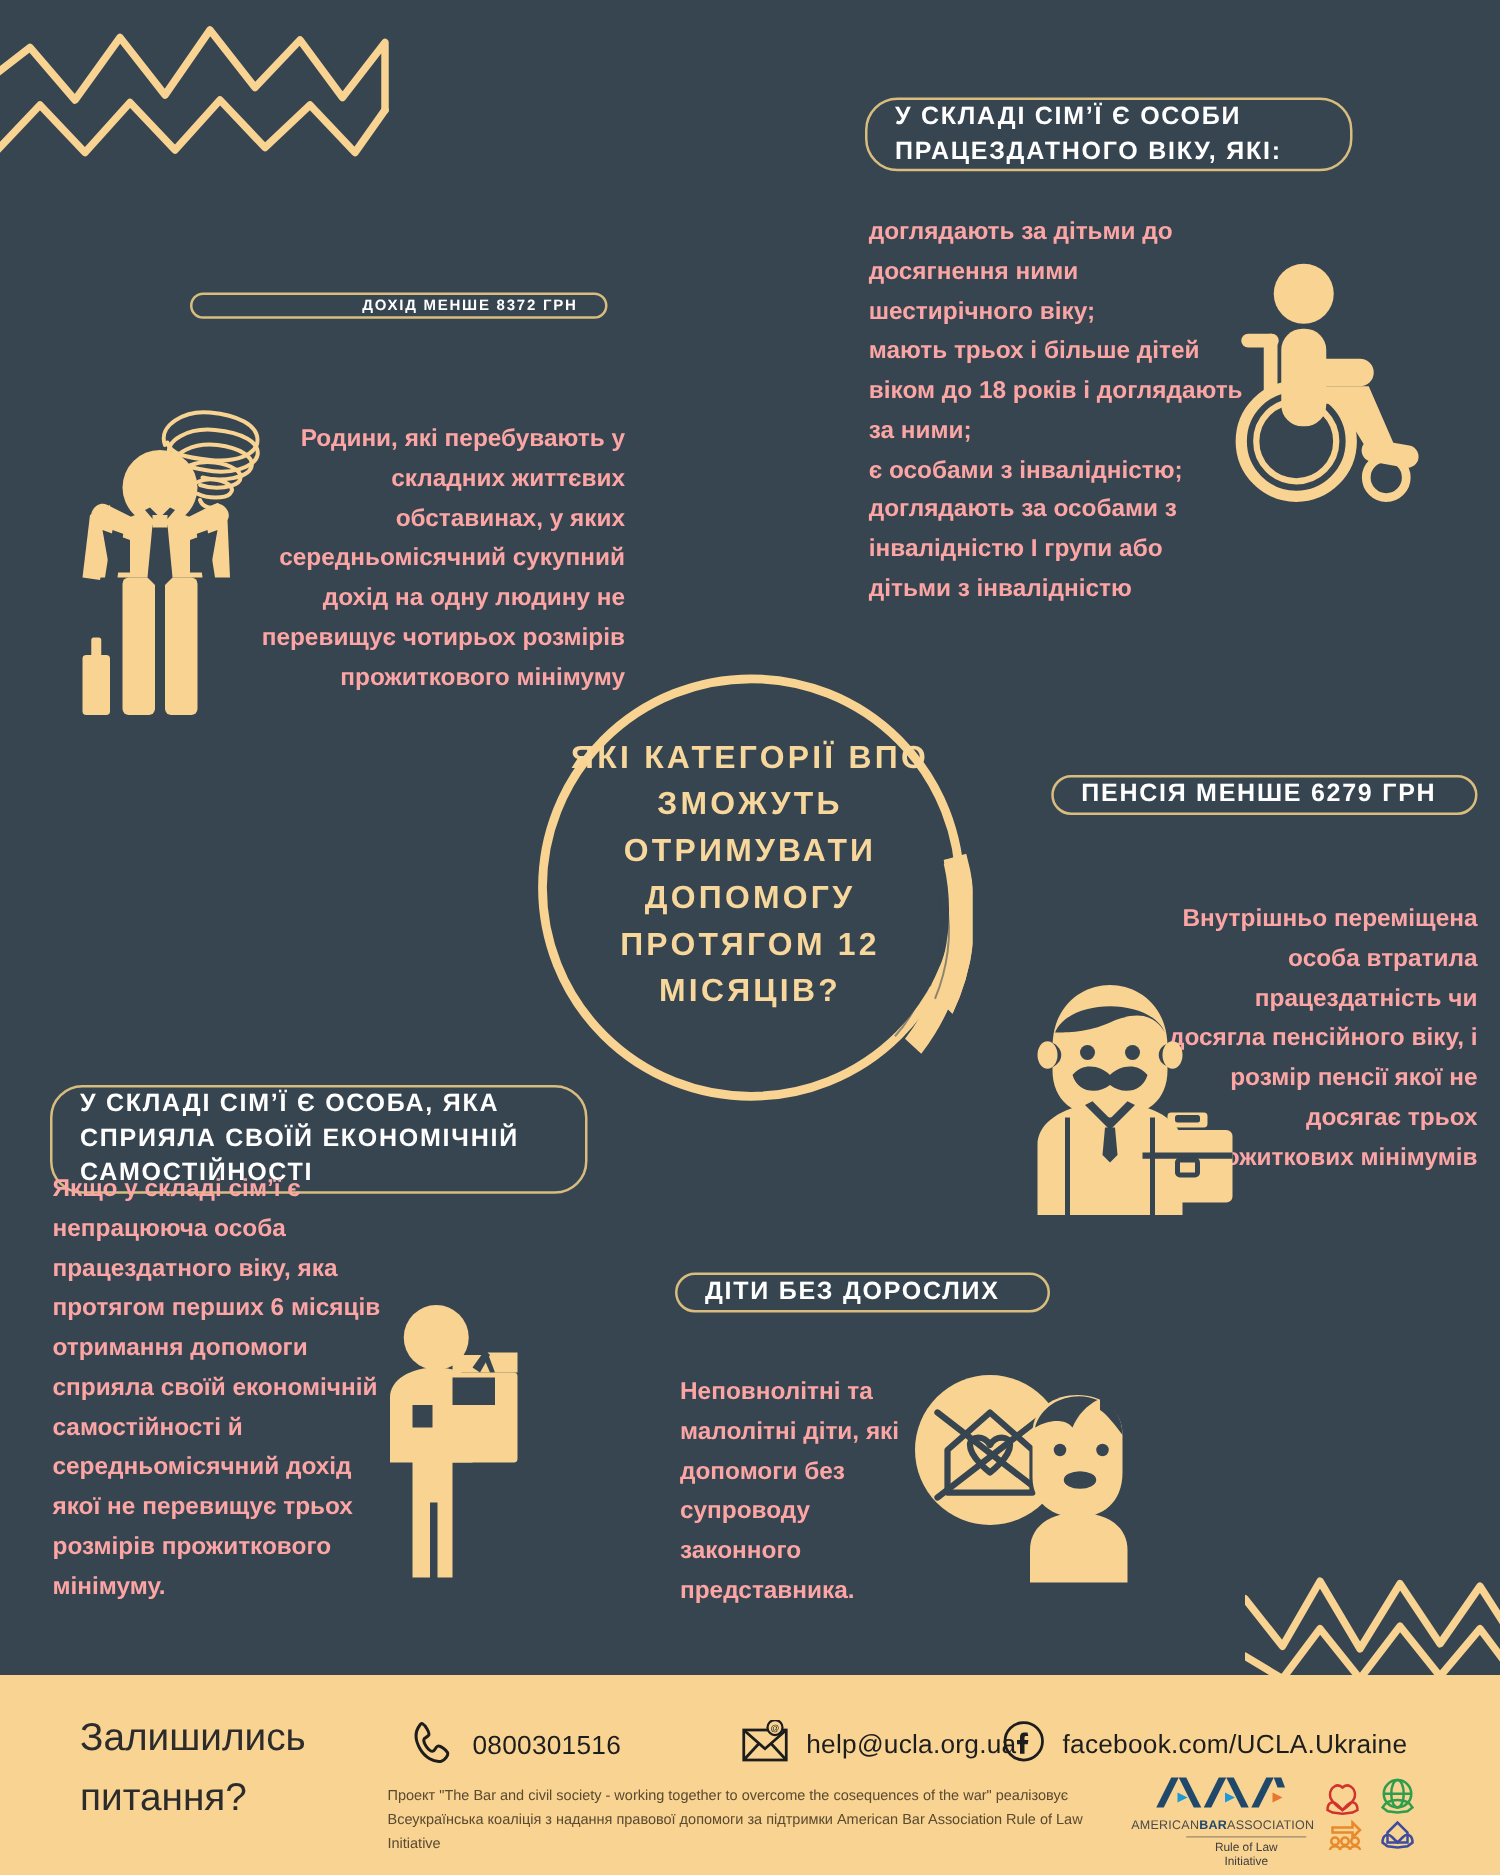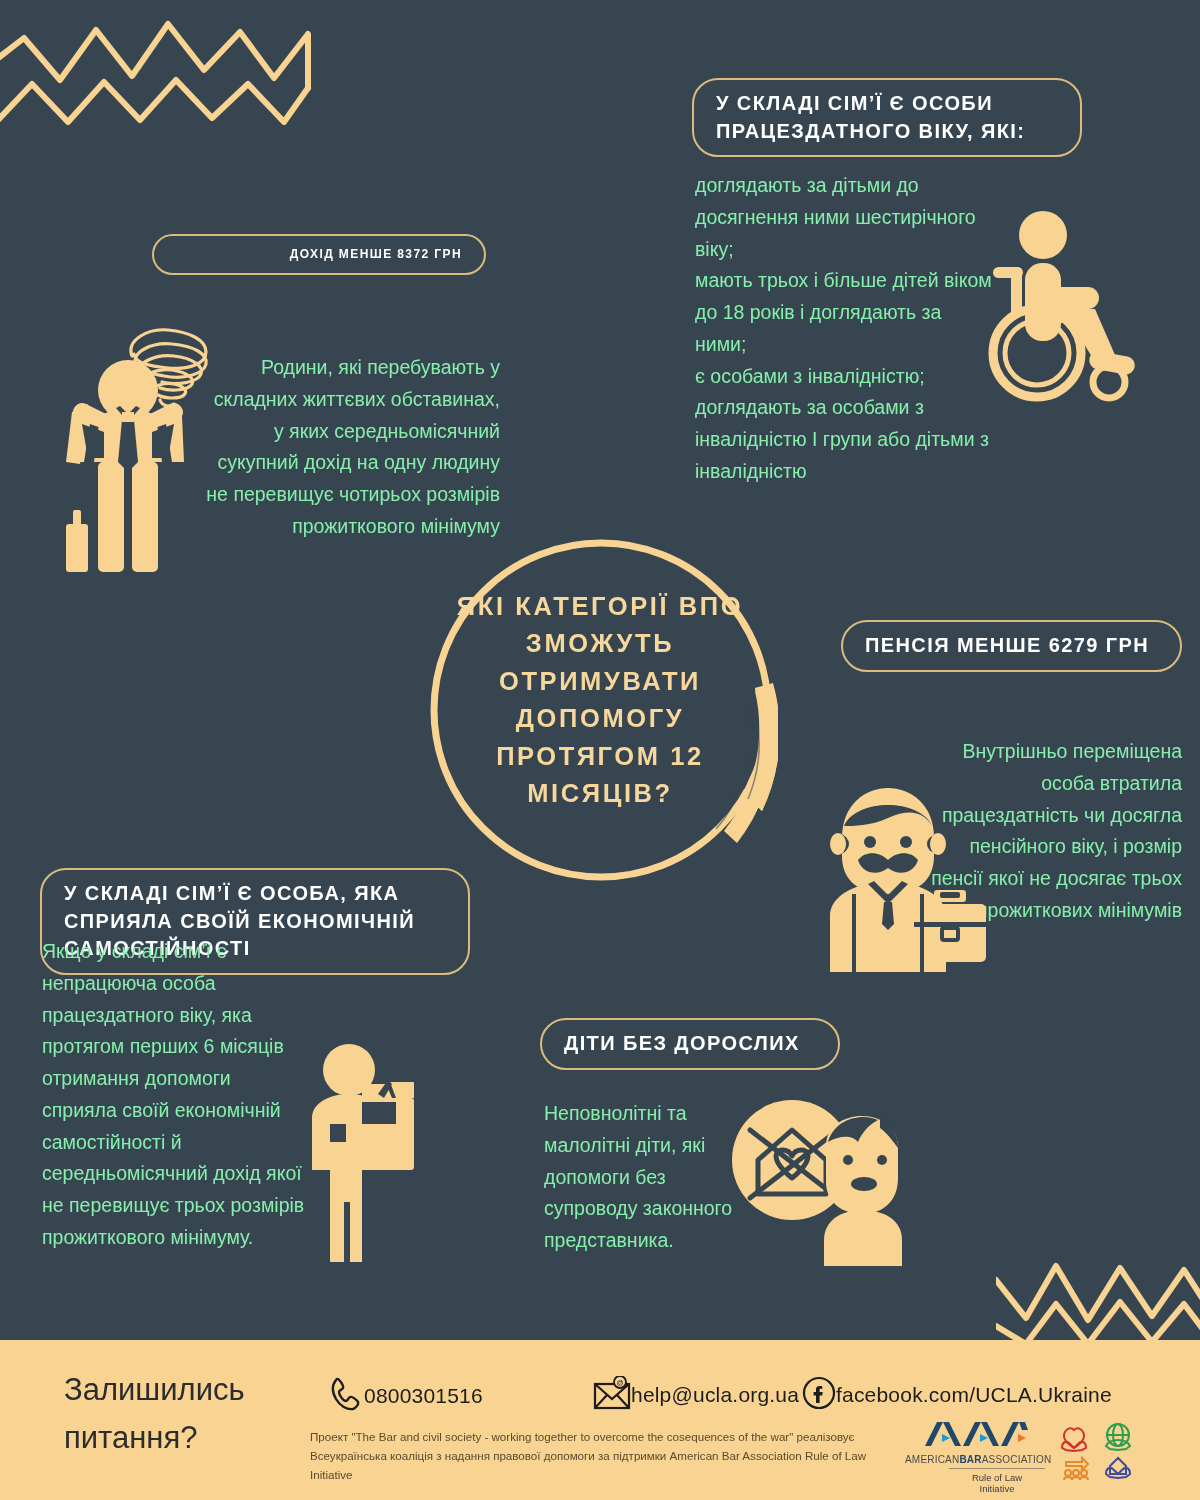--- a/index.html
+++ b/index.html
@@ -27,32 +27,33 @@
 
   
   .pill {
     position: absolute;
     border: 2px solid #d9bd7e;
     border-radius: 26px;
     color: #ffffff;
     font-weight: bold;
     letter-spacing: 1.4px;
     line-height: 1.38;
-    padding: 10px 22px;
+    padding: 0 22px;
     background: transparent;
   }
 
   
   .body-copy {
     position: absolute;
-    color: #86efac;
+    color: #fca5a5;
     font-size: 19.5px;
     line-height: 1.63;
-  }
-  .body-copy.right { text-align: right; margin-top: 16px; }
+    font-weight: bold;
+  }
+  .body-copy.right { text-align: right; }
   .body-copy.left  { text-align: left; }
 
   
   #center-circle {
     position: absolute;
     left: 424px;
     top: 533px;
     width: 354px;
     height: 354px;
   }
@@ -86,21 +87,21 @@
     width: 260px;
     color: #2c2c2c;
     font-size: 31px;
     line-height: 1.55;
   }
   .contact-row { position: absolute; top: 36px; display: flex; align-items: center; }
   .contact-text {
     color: #1d1d1d;
     font-size: 21px;
     letter-spacing: .2px;
-    margin-left: 0;
+    margin-left: 14px;
     white-space: nowrap;
   }
   #disclaimer {
     position: absolute;
     left: 310px; top: 88px;
     width: 560px;
     color: #5a4a2f;
     font-size: 11.6px;
     line-height: 1.62;
   }

